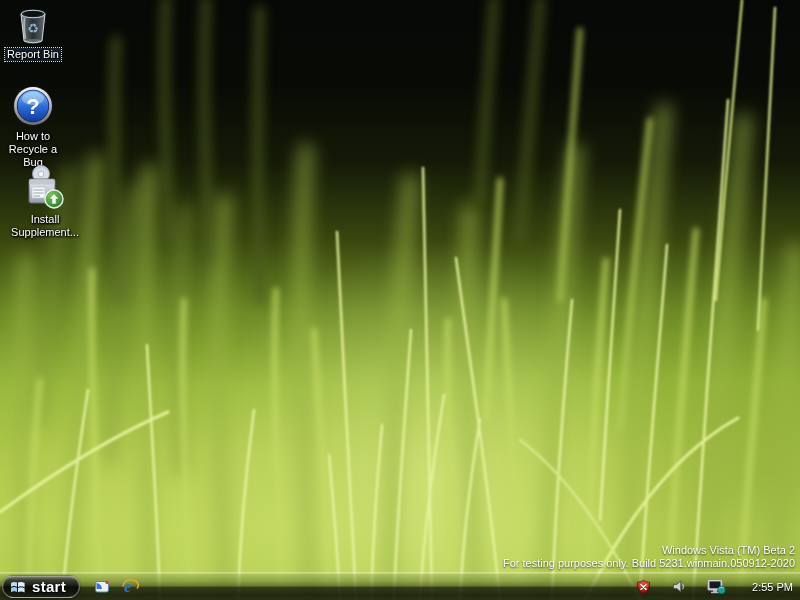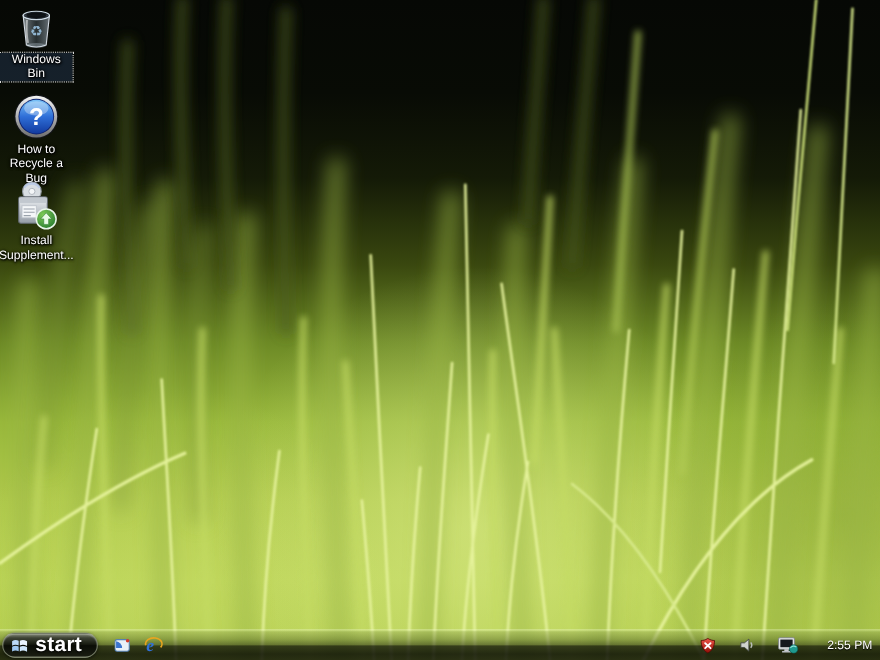--- a/index.html
+++ b/index.html
@@ -59,21 +59,21 @@
     box-shadow:0 -1px 0 rgba(242,250,214,0.40);
   }
   .start-button{
     margin-left:2px;height:21px;padding:0 13px 0 7px;border-radius:12px;
     display:flex;align-items:center;gap:6px;cursor:pointer;
     background:linear-gradient(180deg,#8a8f7e 0%, #3f4436 18%, #15180e 48%, #0a0c06 52%, #1b1e12 100%);
     border:1px solid rgba(190,200,170,0.55);
     box-shadow:inset 0 1px 1px rgba(255,255,255,0.25), 0 1px 3px rgba(0,0,0,0.5);
   }
   .start-text{
-    color:#fff;font-size:19px;font-weight:bold;letter-spacing:0.3px;
+    color:#fff;font-size:15px;font-weight:bold;letter-spacing:0.3px;
     text-shadow:0 1px 2px #000;
   }
   .quick-launch{display:flex;align-items:center;gap:11px;margin-left:15px;}
   .ql-icon{display:flex;align-items:center;cursor:pointer;}
   .tb-spacer{flex:1;height:100%;}
   .tray{display:flex;align-items:center;gap:21px;padding-right:7px;}
   .tray-icon{display:flex;align-items:center;cursor:pointer;}
   .clock{
     color:#fff;font-size:11px;margin-left:5px;cursor:default;
     text-shadow:0 1px 1px #000;
@@ -180,21 +180,21 @@
           </linearGradient>
         </defs>
         <path d="M8,8 L32,8 L29,35 Q20,38.5 11,35 Z" fill="url(#bing)" stroke="rgba(238,246,255,0.85)" stroke-width="1"></path>
         <ellipse cx="20" cy="8" rx="12" ry="3.8" fill="rgba(28,35,44,0.85)" stroke="rgba(224,238,248,0.9)" stroke-width="1"></ellipse>
         <ellipse cx="20" cy="8" rx="9" ry="2.5" fill="rgba(10,14,18,0.9)"></ellipse>
         <text x="20" y="27" font-size="13" text-anchor="middle" fill="#8fb4cf">♻</text>
         <path d="M11.5,12 Q10.5,24 12.5,33" stroke="rgba(255,255,255,0.5)" stroke-width="1.8" fill="none"></path>
         <ellipse cx="20" cy="35.3" rx="9" ry="2.3" fill="rgba(205,222,236,0.30)"></ellipse>
       </svg>
       <div class="di-label">
-        <span class="focus-box">Windows Bin</span>
+        <span class="focus-box">Report Bin</span>
       </div>
     </div>
 
     <div class="desktop-icon" style="top:84px;">
       <svg class="di-art" width="44" height="44" viewBox="0 0 44 44">
         <defs>
           <linearGradient id="ringg" x1="0" y1="0" x2="0" y2="1">
             <stop offset="0" stop-color="#f4f4f4"></stop>
               <stop offset="1" stop-color="#6e6e6e"></stop>
           </linearGradient>
@@ -210,21 +210,21 @@
         <circle cx="22" cy="22" r="15.4" fill="url(#blueg)"></circle>
         <ellipse cx="22" cy="14.5" rx="11" ry="6.5" fill="rgba(255,255,255,0.33)"></ellipse>
         <text x="22" y="30" font-size="22" font-weight="bold" text-anchor="middle" fill="#ffffff" font-family="Liberation Sans, sans-serif">?</text>
       </svg>
       <div class="di-label">
         <span>How to</span><br>
         <span>Recycle a Bug</span>
       </div>
     </div>
 
-    <div class="desktop-icon" style="top:164px;">
+    <div class="desktop-icon" style="top:164px;padding-left:12px;">
       <svg class="di-art" width="44" height="47" viewBox="0 0 44 47">
         <defs>
           <linearGradient id="boxg" x1="0" y1="0" x2="0" y2="1">
             <stop offset="0" stop-color="#eef1f4"></stop>
               <stop offset="1" stop-color="#949ca6"></stop>
           </linearGradient>
           <radialGradient id="badgeg" cx="0.35" cy="0.3" r="0.9">
             <stop offset="0" stop-color="#7ecb58"></stop>
               <stop offset="1" stop-color="#1b6e28"></stop>
           </radialGradient>
@@ -240,20 +240,24 @@
         <line x1="10.5" y1="32" x2="17" y2="32" stroke="#9aa2ab" stroke-width="1"></line>
         <circle cx="31" cy="35" r="9" fill="url(#badgeg)" stroke="#e9f5ea" stroke-width="1.4"></circle>
         <path d="M31,29.5 L36,35 L33.2,35 L33.2,40 L28.8,40 L28.8,35 L26,35 Z" fill="#eafbe7" stroke="#2a7a30" stroke-width="0.5"></path>
       </svg>
       <div class="di-label">
         <span>Install</span><br>
         <span>Supplement...</span>
       </div>
     </div>
 
+    <div class="watermark">
+      <div>Windows Vista (TM) Beta 2</div>
+      <div>For testing purposes only. Build 5231.winmain.050912-2020</div>
+    </div>
   </div>
 
   <div class="taskbar">
 
     <div class="start-button">
       <svg width="16" height="14" viewBox="0 0 16 14">
         <path d="M1,3 C3,1.6 5,1.6 7,2.6 L7,6.8 C5,5.8 3,5.8 1,7 Z" fill="#bcd9f7"></path>
         <path d="M8,2.6 C10,1.6 12,1.6 14.6,3 L14.6,7.2 C12,5.9 10,5.9 8,6.9 Z" fill="#eaf4fe"></path>
         <path d="M1,8 C3,6.8 5,6.8 7,7.8 L7,12 C5,11 3,11 1,12.2 Z" fill="#9fc7f0"></path>
         <path d="M8,7.9 C10,6.9 12,6.9 14.6,8.2 L14.6,12.4 C12,11.2 10,11.2 8,12.2 Z" fill="#cfe6fb"></path>

